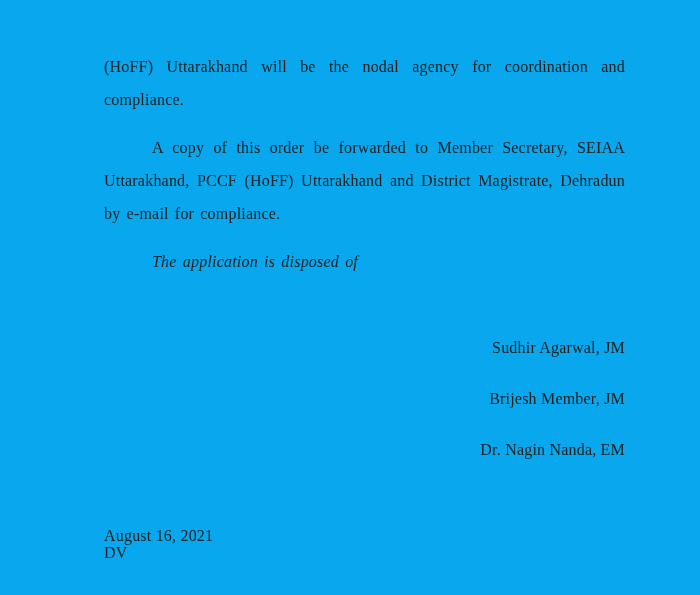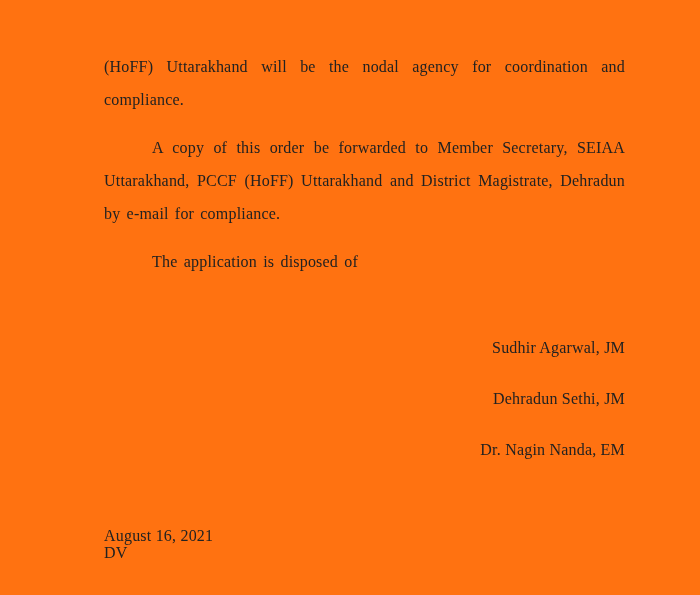--- a/index.html
+++ b/index.html
@@ -4,21 +4,21 @@
 <style>
   html, body {
     margin: 0;
     padding: 0;
     background: #ffffff;
   }
   .page {
     position: relative;
     width: 700px;
     height: 595px;
-    background: #f97316;
+    background: #0ea5e9;
     font-family: "Liberation Serif", "DejaVu Serif", serif;
     color: #262626;
     overflow: hidden;
     
     filter: blur(0.4px) contrast(1.05);
   }
   .body-text {
     position: absolute;
     left: 104px;
     top: 50px;
@@ -31,20 +31,21 @@
     word-spacing: 2px;
     letter-spacing: 0.2px;
     margin: 0 0 15px 0;
   }
   .para.indent {
     text-indent: 48px;
     margin-top: 11px;
   }
   .para.single {
     text-align: left;
+    font-style: italic;
   }
   .signatures {
     position: absolute;
     top: 338px;
     right: 75px;
     text-align: right;
     font-size: 16px;
     letter-spacing: 0.2px;
   }
   .sig-line {
@@ -67,21 +68,21 @@
 <div class="page">
 
   <div class="body-text">
     <p class="para">(HoFF) Uttarakhand will be the nodal agency for coordination and compliance.</p>
     <p class="para indent">A copy of this order be forwarded to Member Secretary, SEIAA Uttarakhand, PCCF (HoFF) Uttarakhand and District Magistrate, Dehradun by e-mail for compliance.</p>
     <p class="para indent single">The application is disposed of</p>
   </div>
 
   <div class="signatures">
     <div class="sig-line">Sudhir Agarwal, JM</div>
-    <div class="sig-line">Dehradun Sethi, JM</div>
+    <div class="sig-line">Brijesh Member, JM</div>
     <div class="sig-line">Dr. Nagin Nanda, EM</div>
   </div>
 
   <div class="footer">
     <div>August 16, 2021</div>
     <div>DV</div>
   </div>
 
 </div>
 

